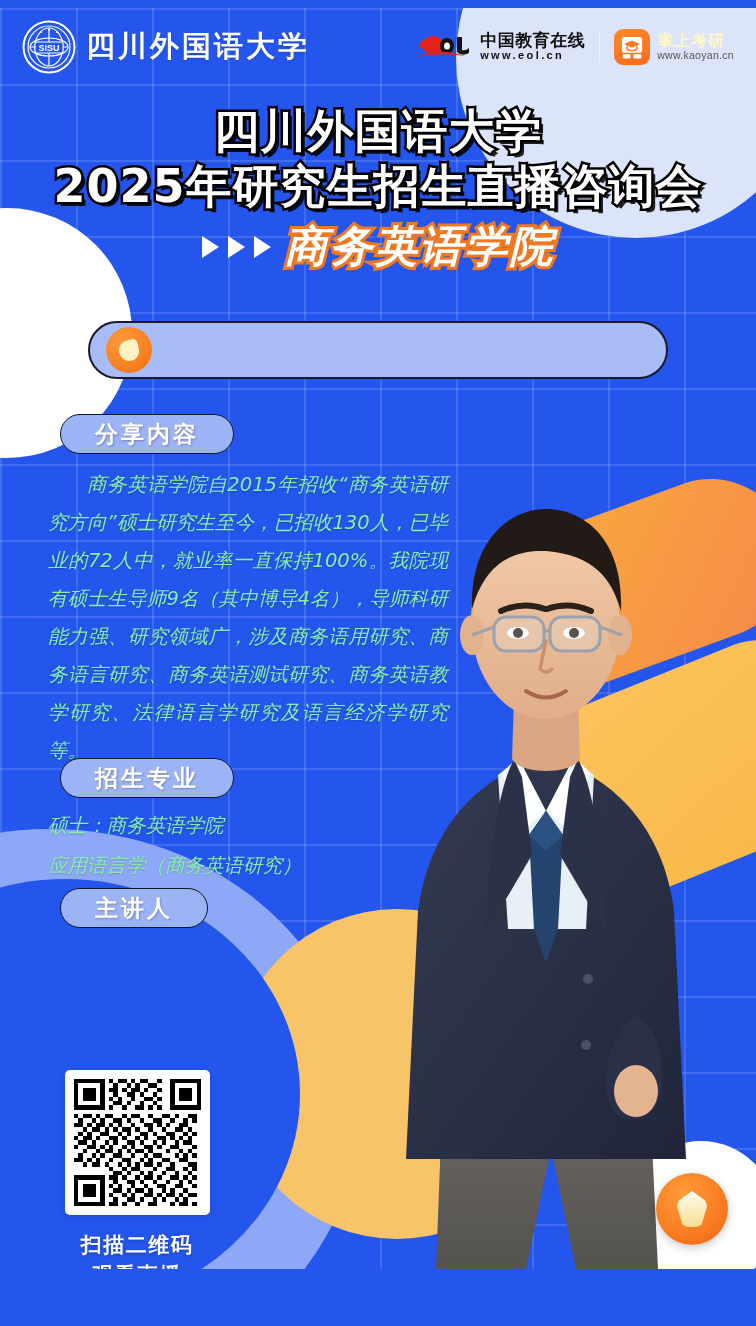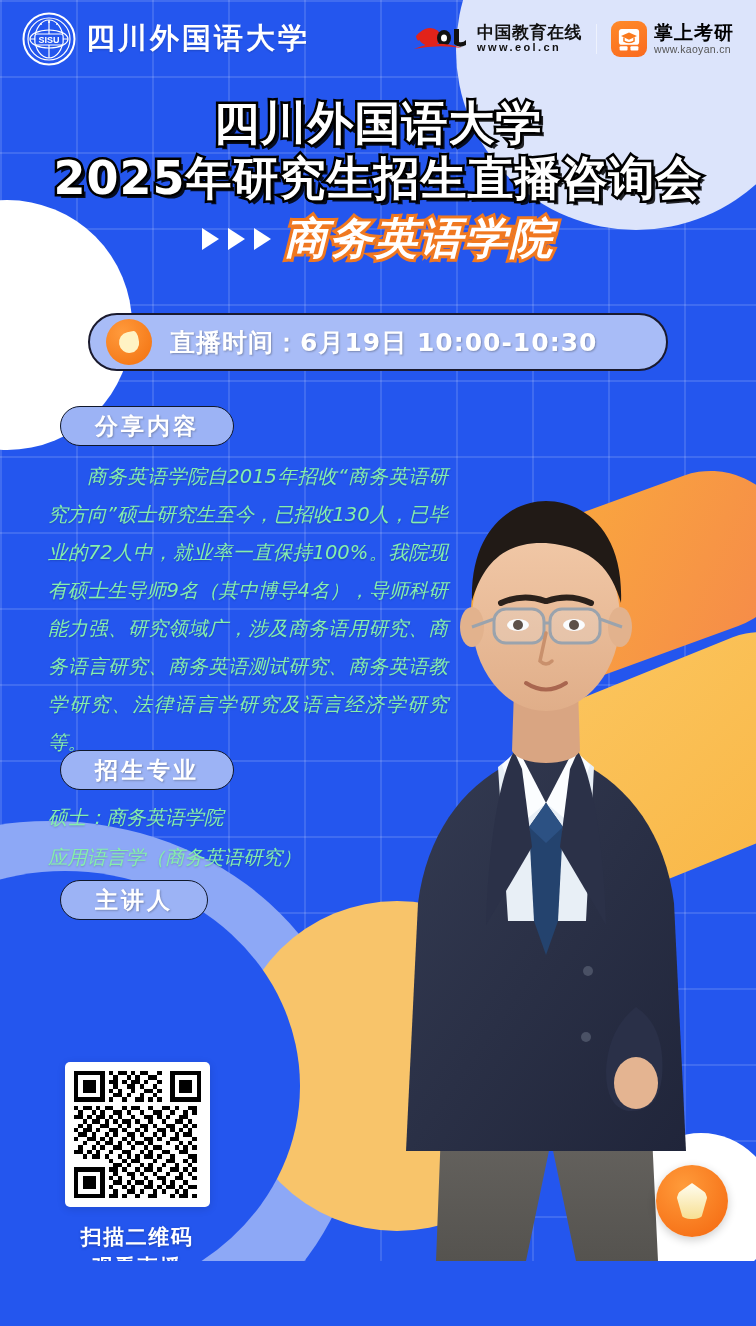--- a/index.html
+++ b/index.html
@@ -4,20 +4,21 @@
 <style>
   * { margin:0; padding:0; box-sizing:border-box; }
   body {
     width:756px; height:1326px; overflow:hidden;
     font-family:"Liberation Sans","DejaVu Sans",sans-serif;
     background:#2456EE;
   }
   #poster {
     position:relative; width:756px; height:1261px; overflow:hidden;
     background:#2456EE;
+    margin-top:8px;
   }
   
   .grid {
     position:absolute; inset:0;
     background-image:
       linear-gradient(to right, rgba(255,255,255,0.13) 2px, transparent 2px),
       linear-gradient(to bottom, rgba(255,255,255,0.13) 2px, transparent 2px);
     background-size:76px 76px;
     z-index:1;
   }
@@ -76,21 +77,21 @@
   .eol-cn { font-size:17px; font-weight:bold; color:#111; letter-spacing:.5px; }
   .eol-url { font-size:11px; font-weight:bold; color:#111; letter-spacing:2.4px; }
   .pdiv { width:1px; height:30px; background:rgba(255,255,255,.5); }
   .ky-block { display:flex; align-items:center; gap:7px; }
   .ky-icon {
     width:36px; height:36px; border-radius:9px; flex:0 0 auto;
     background:linear-gradient(160deg,#FF8A29,#FA6A1E);
     display:flex; align-items:center; justify-content:center;
   }
   .ky-text { display:flex; flex-direction:column; line-height:1.1; }
-  .ky-cn { font-size:19px; font-weight:bold; color:#000000; letter-spacing:1px; }
+  .ky-cn { font-size:16px; font-weight:bold; color:#fef9c3; letter-spacing:1px; }
   .ky-url { font-size:10.5px; color:#555; letter-spacing:.3px; }
   
   .title-wrap { position:absolute; top:96px; left:0; width:756px; z-index:25; text-align:center; }
   .t-line1, .t-line2 {
     font-family:"DejaVu Sans","Liberation Sans",sans-serif;
     font-weight:bold; color:#FFFFFF; letter-spacing:1px;
     -webkit-text-stroke:5px #000;
     paint-order:stroke fill;
     text-shadow:4px 4px 0 rgba(0,0,0,0.85);
   }
@@ -343,21 +344,20 @@
           <i class="arrow"></i>
       </span>
       <span class="t-line3">商务英语学院</span>
     </div>
   </div>
 
   <div class="timebar">
     <span class="play-circle">
       <span class="play-glyph"></span>
     </span>
-    <span class="timebar-text">直播时间：6月19日  10:00-10:30</span>
   </div>
 
   <div class="sec" id="sec-share">
     <span class="pill">分享内容</span>
   </div>
   <div class="body-text" id="share-para">商务英语学院自2015年招收“商务英语研究方向”硕士研究生至今，已招收130人，已毕业的72人中，就业率一直保持100%。我院现有硕士生导师9名（其中博导4名），导师科研能力强、研究领域广，涉及商务语用研究、商务语言研究、商务英语测试研究、商务英语教学研究、法律语言学研究及语言经济学研究等。</div>
 
   <div class="sec" id="sec-major">
     <span class="pill">招生专业</span>
   </div>

